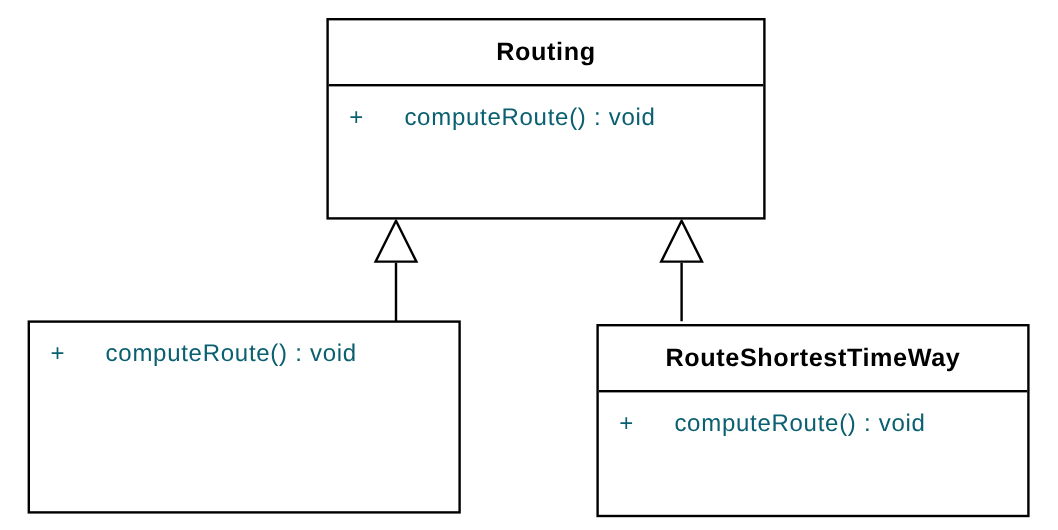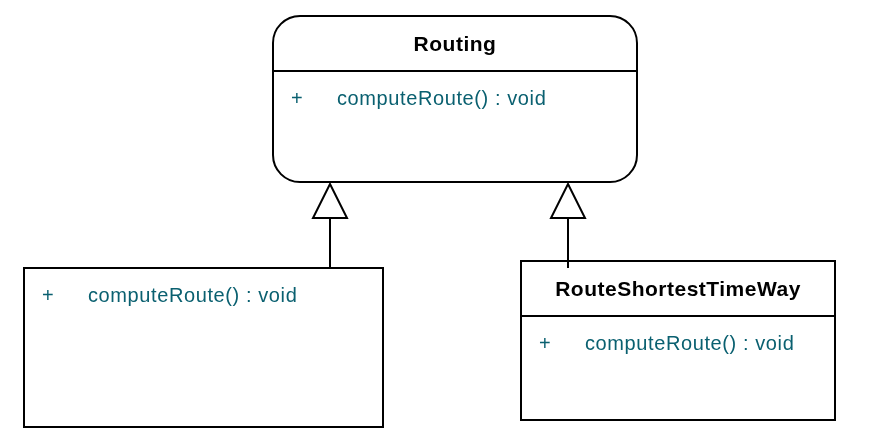--- a/index.html
+++ b/index.html
@@ -44,23 +44,23 @@
     align-items: baseline;
     font-size: 20px;
     letter-spacing: 0.6px;
     color: var(--method-color, #0a6070);
     white-space: nowrap;
   }
   .method-row .visibility {
     width: 46px;
     flex: 0 0 auto;
   }
-  #cls-routing              { left: 272px; top: 15px;  width: 366px; height: 168px; border-radius: 28px; }
+  #cls-routing              { left: 272px; top: 15px;  width: 366px; height: 168px; }
   #cls-route-shortest-path  { left: 23px;  top: 267px; width: 361px; height: 161px; }
-  #cls-route-shortest-time  { left: 497px; top: 260px; width: 316px; height: 161px; margin-left: 23px; }
+  #cls-route-shortest-time  { left: 497px; top: 270px; width: 361px; height: 161px; }
   .connector {
     position: absolute;
     width: 40px;
     height: 85px;
   }
   #connector-left  { left: 310px; top: 183px; }
   #connector-right { left: 548px; top: 183px; }
 </style>
 </head>
 <body>

